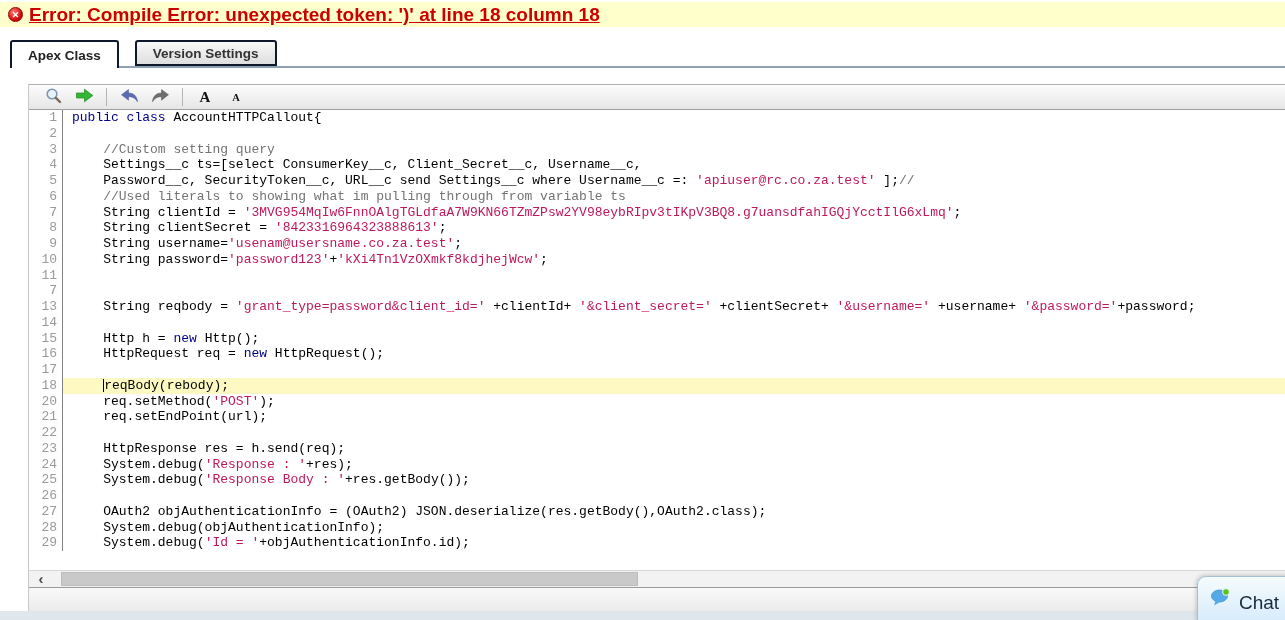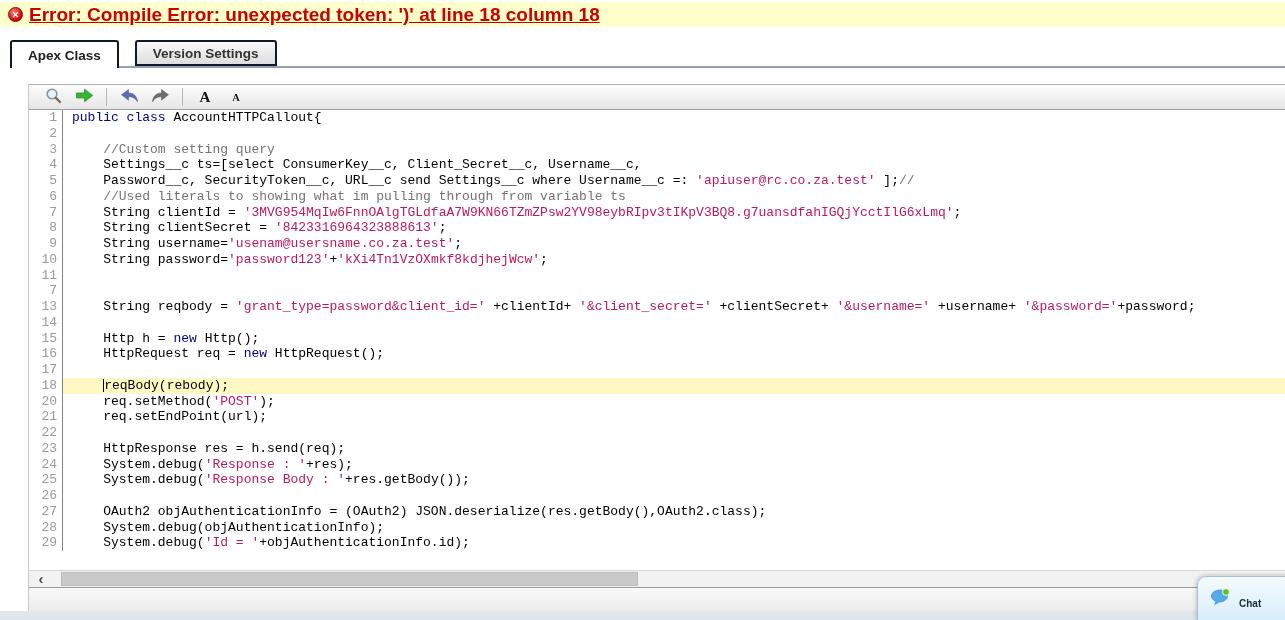--- a/index.html
+++ b/index.html
@@ -96,21 +96,21 @@
 
   
   .chat-btn {
     position:absolute; right:-14px; bottom:-2px; width:102px; height:46px;
     background:linear-gradient(#f5fbfe,#d7ecfb);
     border:1px solid #a3c0d4; border-radius:9px 9px 0 0;
     box-shadow:-1px -1px 4px rgba(0,0,0,0.18);
     display:flex; align-items:center; padding-left:12px; gap:7px;
     z-index:10; cursor:pointer;
   }
-  .chat-label { font-size:10px; font-weight:bold; color:#1c2b39;margin-top:8px; }
+  .chat-label { font-size:19px; font-weight:normal; color:#1c2b39;margin-top:8px; }
 </style>
 </head>
 <body>
 
 <div class="error-bar">
   <span class="error-icon">✕</span>
   <span class="error-text">Error: Compile Error: unexpected token: ')' at line 18 column 18</span>
 </div>
 
 <div class="tabs">

